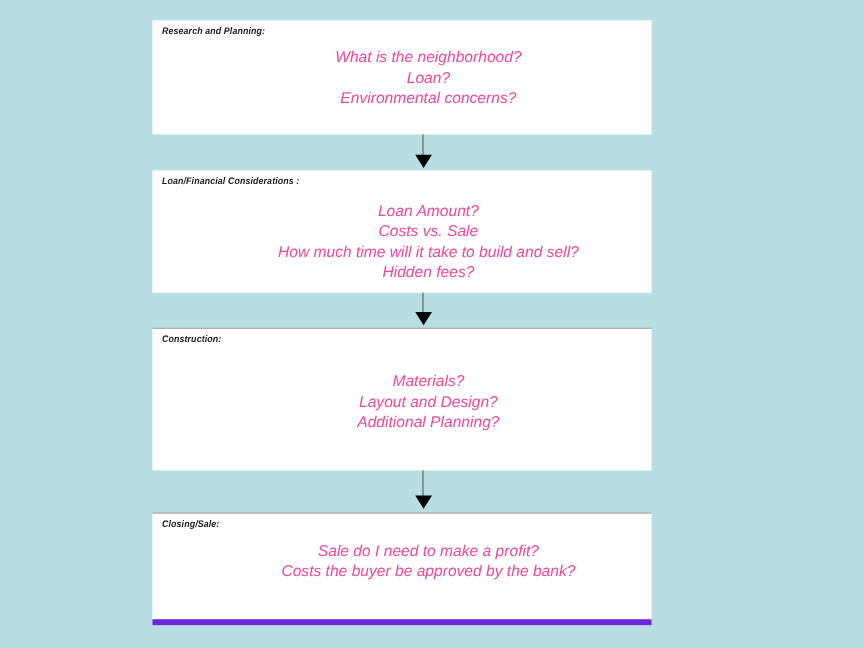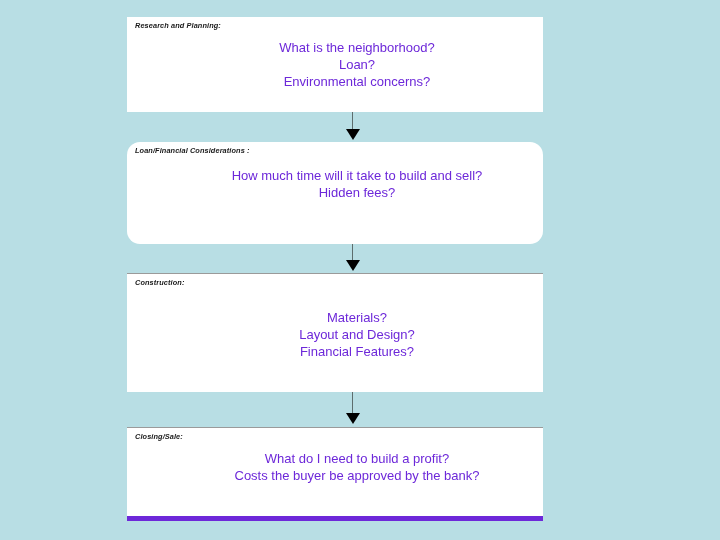--- a/index.html
+++ b/index.html
@@ -47,35 +47,36 @@
     transform: scaleX(0.92);
     transform-origin: left center;
     white-space: nowrap;
   }
 
   .stage-body {
     position: absolute;
     left: 0;
     right: 0;
     text-align: center;
+    font-style: italic;
     font-size: 13px;
     line-height: 17px;
-    color: #6d28d9;
+    color: #ec4899;
     margin-left: 44px;
   }
   .stage-body .line {
     display: block;
     white-space: nowrap;
   }
 
   
   #box-1 { top: 17px;  height: 95px; }
   #box-1 .stage-body { top: 22px; }
 
-  #box-2 { top: 142px; height: 102px; border-radius: 13px; }
+  #box-2 { top: 142px; height: 102px; }
   #box-2 .stage-body { top: 25px; }
 
   #box-3 { top: 273px; height: 119px; }
   #box-3 .stage-body { top: 35px; }
 
   #box-4 { top: 427px; height: 94px; }
   #box-4 .stage-body { top: 22px; }
 
   
   .connector {
@@ -127,45 +128,47 @@
   </div>
 
   <div class="connector" id="connector-1">
     <div class="stem"></div>
     <div class="head"></div>
   </div>
 
   <div class="stage-box" id="box-2">
     <div class="stage-header">Loan/Financial Considerations :</div>
     <div class="stage-body">
+      <span class="line">Loan Amount?</span>
+      <span class="line">Costs vs. Sale</span>
       <span class="line">How much time will it take to build and sell?</span>
       <span class="line">Hidden fees?</span>
     </div>
   </div>
 
   <div class="connector" id="connector-2">
     <div class="stem"></div>
     <div class="head"></div>
   </div>
 
   <div class="stage-box with-top-rule" id="box-3">
     <div class="stage-header">Construction:</div>
     <div class="stage-body">
       <span class="line">Materials?</span>
       <span class="line">Layout and Design?</span>
-      <span class="line">Financial Features?</span>
+      <span class="line">Additional Planning?</span>
     </div>
   </div>
 
   <div class="connector" id="connector-3">
     <div class="stem"></div>
     <div class="head"></div>
   </div>
 
   <div class="stage-box with-top-rule with-bottom-rule" id="box-4">
     <div class="stage-header">Closing/Sale:</div>
     <div class="stage-body">
-      <span class="line">What do I need to build a profit?</span>
+      <span class="line">Sale do I need to make a profit?</span>
       <span class="line">Costs the buyer be approved by the bank?</span>
     </div>
   </div>
 
 </div>
 
 </body></html>

